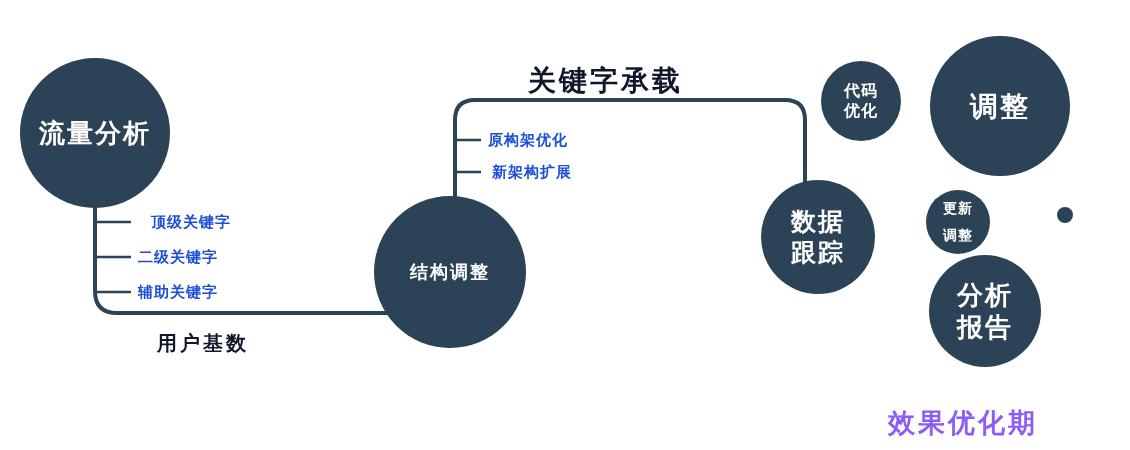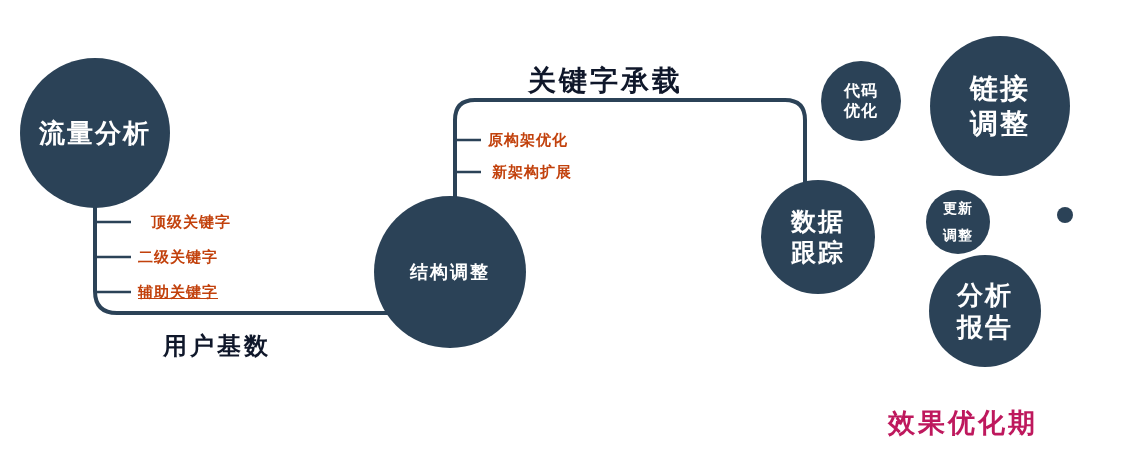--- a/index.html
+++ b/index.html
@@ -35,41 +35,41 @@
   .node-report   {left:929px; top:255px; width:112px;height:112px;font-size:26px;font-weight:600;}
   .node-dot      {left:1057px;top:207px; width:16px; height:16px;}
   .edge-label{
     position:absolute;
     color:#0f172a;
     font-weight:700;
     white-space:nowrap;
     letter-spacing:3px;
   }
   .edge-label.kw  {left:528px;top:62px; font-size:28px;}
-  .edge-label.ub  {left:157px;top:330px;font-size:24px;margin-left:6px;}
+  .edge-label.ub  {left:157px;top:330px;font-size:20px;}
   .caption{
     position:absolute;
     left:888px;top:405px;
     font-size:27px;
     font-weight:600;
-    color:#be185d;
+    color:#8b5cf6;
     letter-spacing:3px;
     white-space:nowrap;
   }
   .branch-label{
     position:absolute;
     font-size:15px;
-    color:#c2410c;
+    color:#1d4ed8;
     font-weight:600;
     white-space:nowrap;
     letter-spacing:1px;
   }
   .bl-0{left:151px;top:213px;}
   .bl-1{left:138px;top:248px;}
-  .bl-2{left:138px;top:283px;text-decoration:underline;}
+  .bl-2{left:138px;top:283px;}
   .bm-0{left:488px;top:131px;}
   .bm-1{left:492px;top:163px;}
 </style>
 </head>
 <body>
 
 <div class="canvas">
 
   <svg class="wires" width="1130" height="450" viewBox="0 0 1130 450">
 
@@ -94,21 +94,20 @@
     <span>代码</span>
     <span>优化</span>
   </div>
 
   <div class="node node-tracking">
     <span>数据</span>
     <span>跟踪</span>
   </div>
 
   <div class="node node-link">
-    <span>链接</span>
     <span>调整</span>
   </div>
 
   <div class="node node-update">
     <span>更新</span>
     <span>调整</span>
   </div>
 
   <div class="node node-dot"></div>
 

